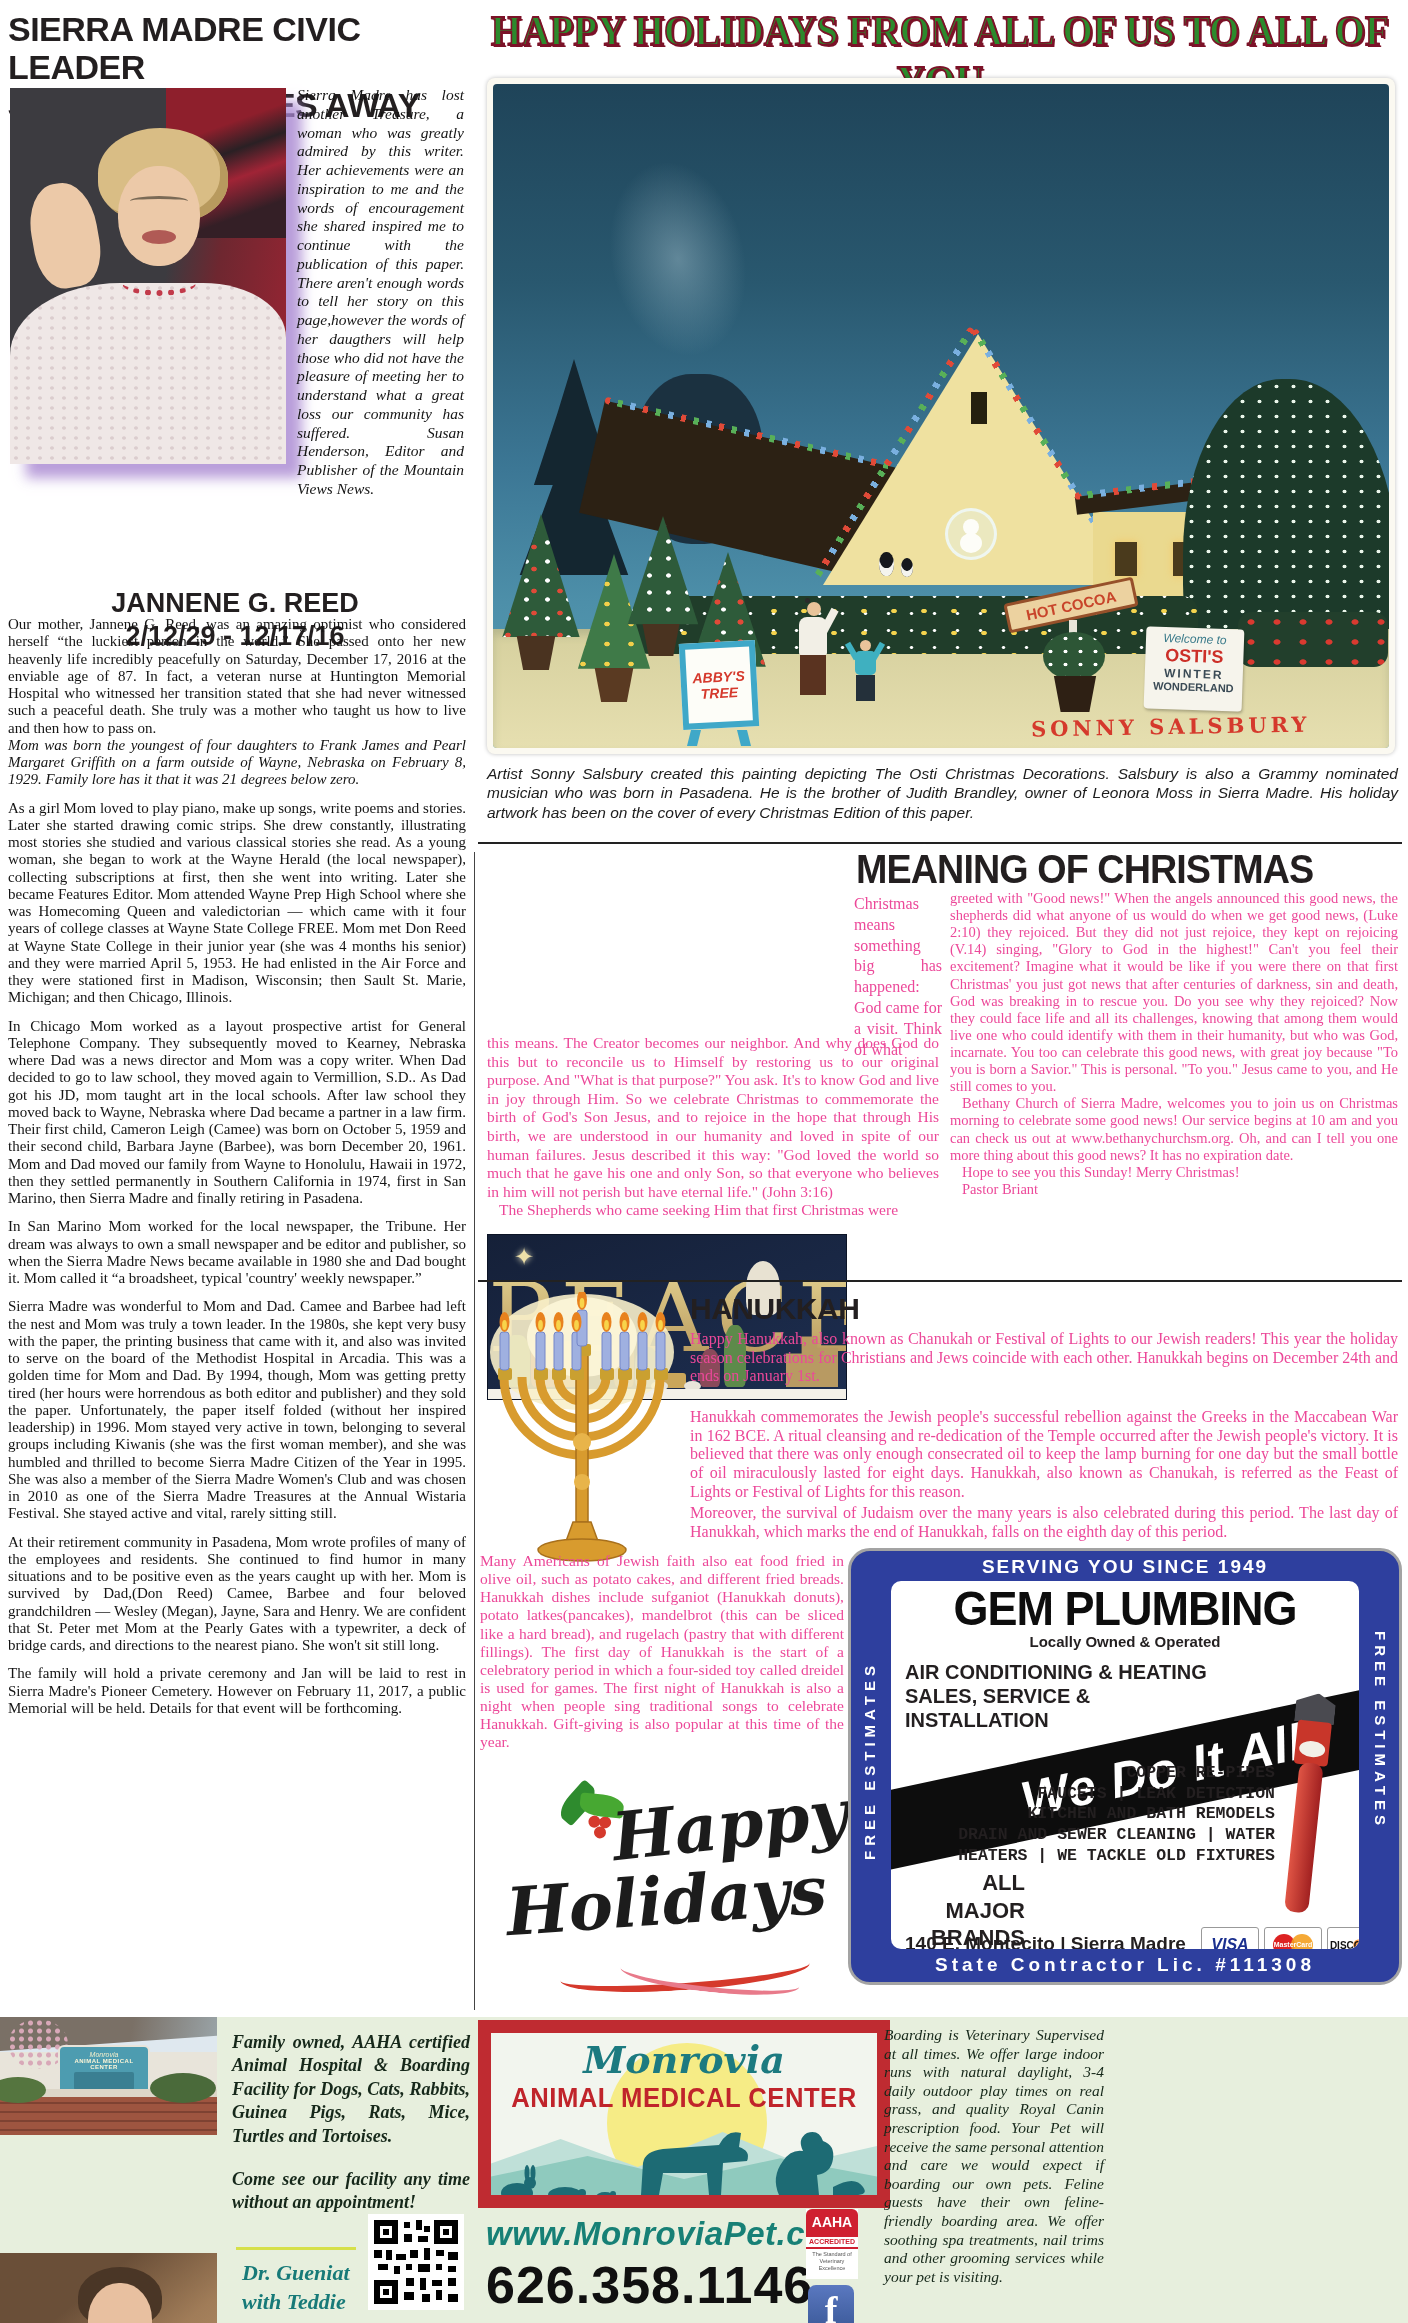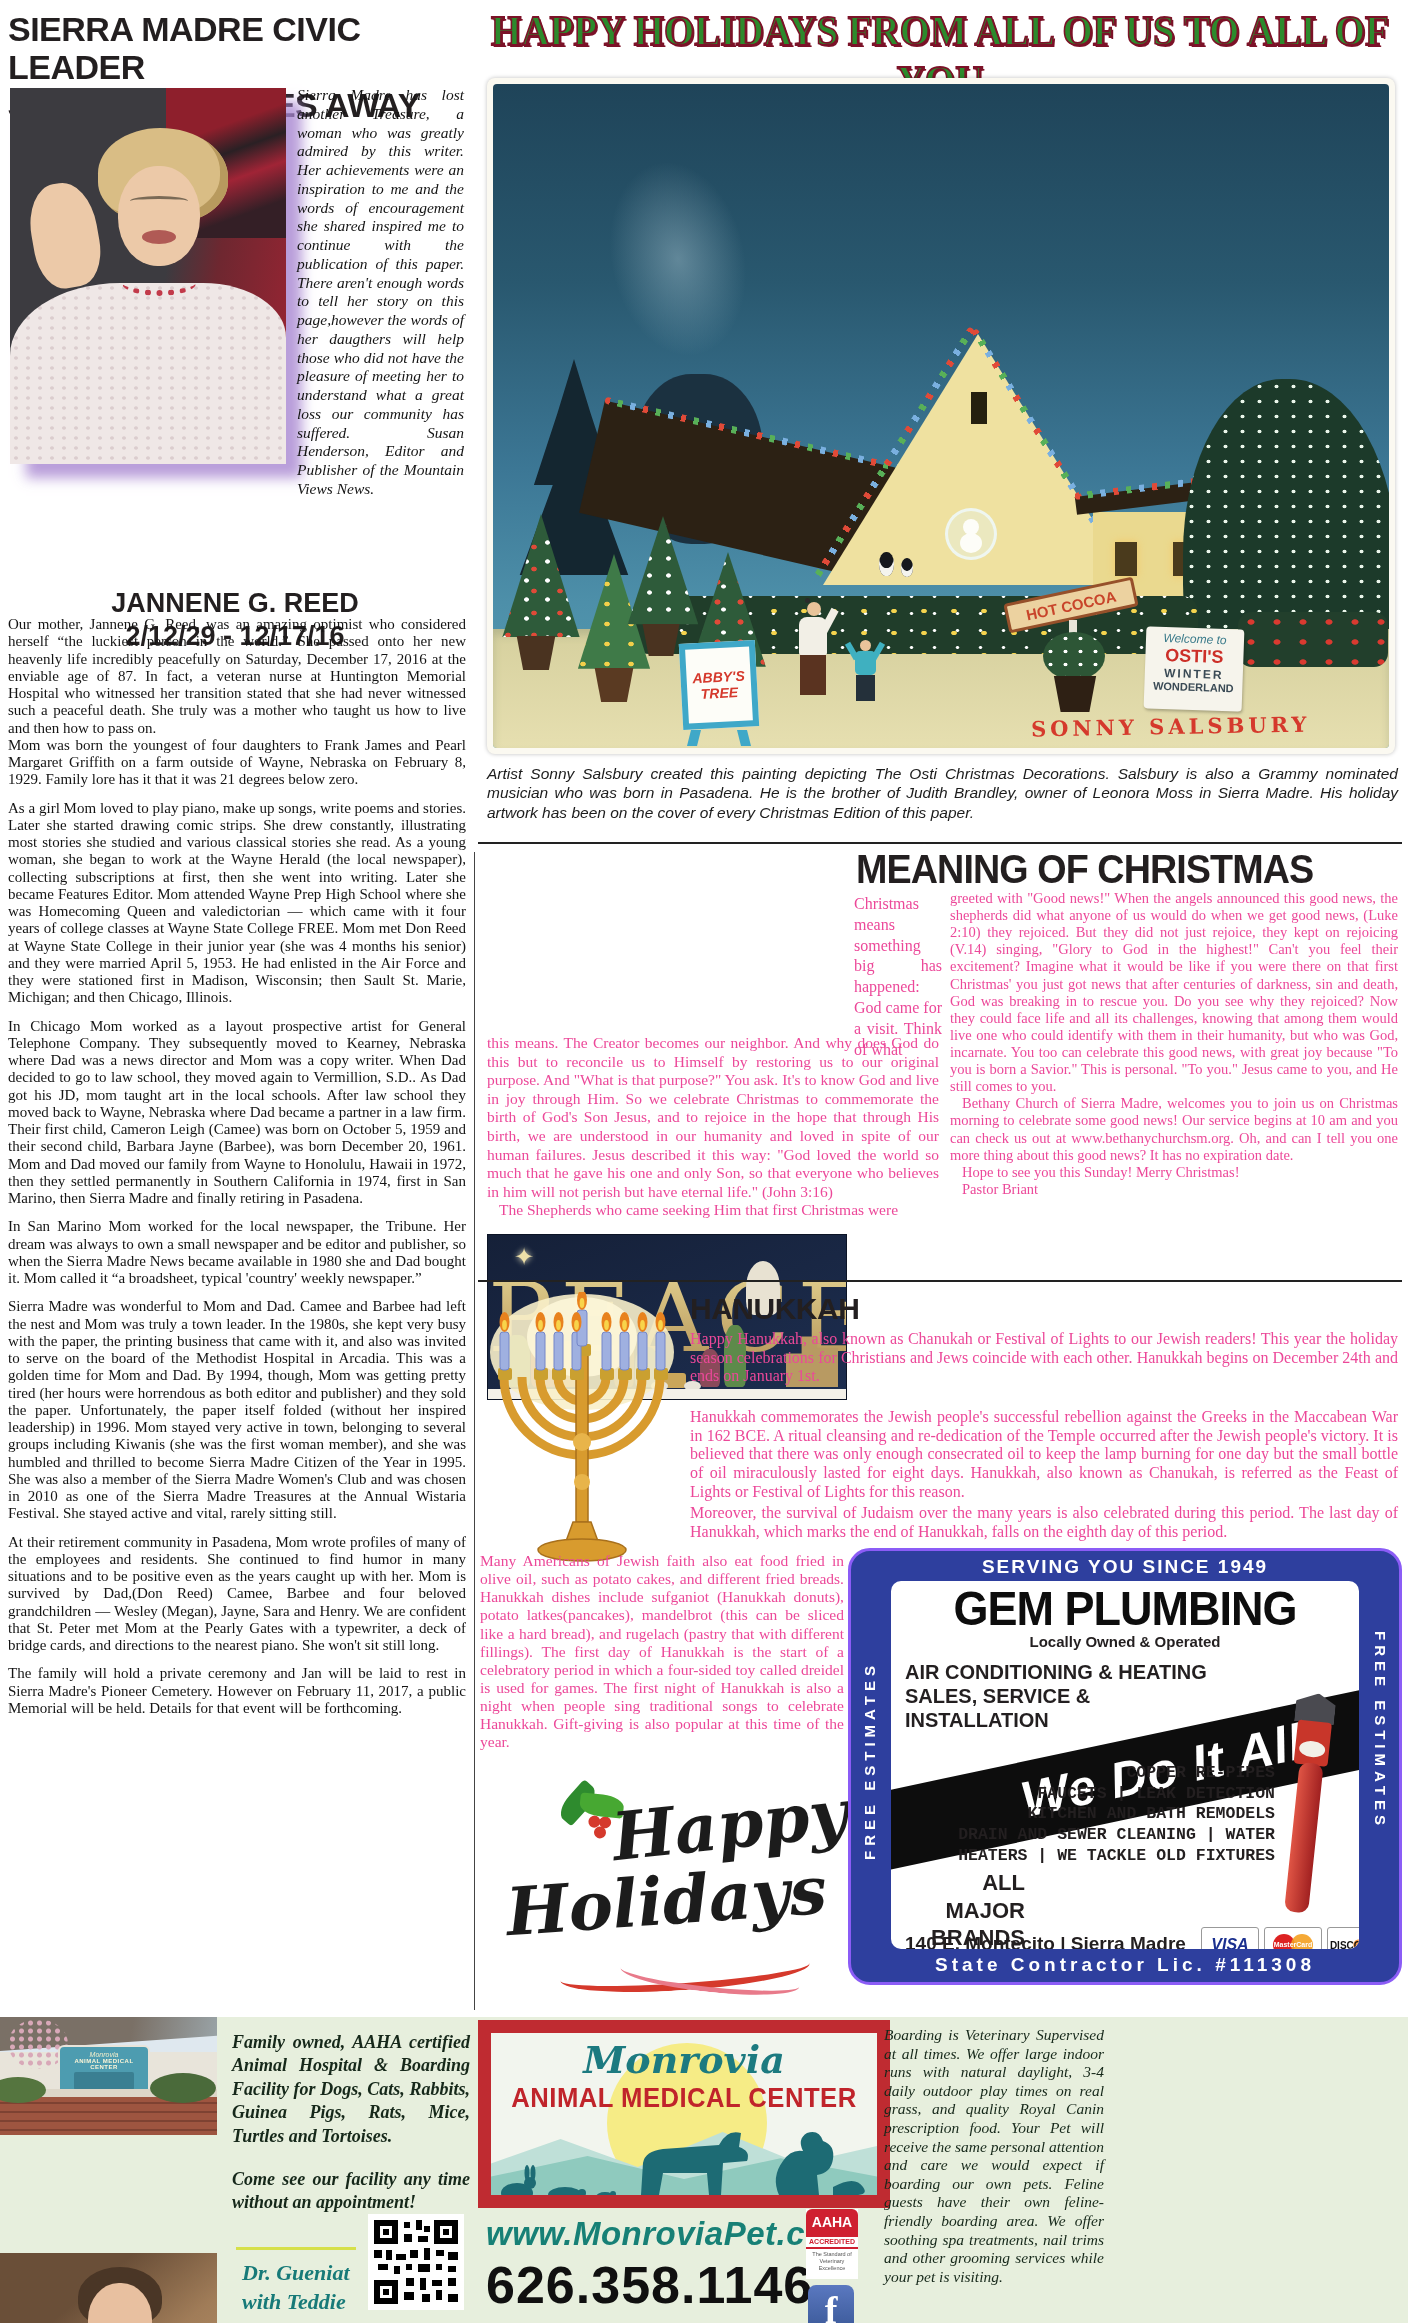--- a/index.html
+++ b/index.html
@@ -8,21 +8,21 @@
           font-family:"Liberation Sans", sans-serif; color:#231f20; }
   .abs { position:absolute; }
   .serif { font-family:"Liberation Serif", serif; text-align:justify; }
 
   
   .headline { font-weight:bold; font-size:34px; line-height:1.12; letter-spacing:-0.5px; color:#231f20; }
   .intro { font-size:15.5px; line-height:1.21; font-style:italic; color:#141414; }
   .obit-head { font-weight:bold; font-size:27px; text-align:center; width:470px;margin-top:44px; }
   .obit { font-size:15px; line-height:1.15; color:#141414; }
   .obit p { margin-bottom:11px; }
-  .obit p.nogap { margin-top:-11px; }
+  .obit p.nogap { margin-top:-11px;font-style:italic; }
 
   
   .holiday-banner { width:924px; text-align:center; font-family:"Liberation Serif", serif;
     font-weight:bold; font-size:39px; color:#2c8a2c; letter-spacing:0px;
     -webkit-text-stroke:1.6px #7c1228; text-shadow:2px 2px 0 #7c1228; transform:scaleY(1.1); }
 
   
   .painting { width:908px; height:676px; background:#fbf9f1; border-radius:8px;
               box-shadow:0 0 4px rgba(0,0,0,.25); padding:6px; }
   .canvas { position:relative; width:100%; height:100%; overflow:hidden; border-radius:4px;
@@ -36,21 +36,21 @@
   
   .meaning-title { font-weight:bold; font-size:41px; letter-spacing:-1px; transform:scaleX(.92); transform-origin:left; }
   .peace-box { width:360px; height:166px; background:linear-gradient(160deg,#152038,#1d2e50);
                border:1px solid #0c1426; position:relative; overflow:hidden; }
   .peace-word { position:absolute; left:0; right:0; top:8px; text-align:center;
     font-family:"DejaVu Serif", serif; font-size:96px; line-height:150px; letter-spacing:8px;
     background:linear-gradient(#eedf9d,#a8854a); -webkit-background-clip:text; background-clip:text; color:transparent; }
   .colbody { font-family:"Liberation Serif", serif; text-align:justify; color:#ec4899; }
 
   
-  .gem { width:554px; height:437px; background:#2e3f9e; border-radius:22px; border:3px solid #8b5cf6; }
+  .gem { width:554px; height:437px; background:#2e3f9e; border-radius:22px; border:3px solid #a3a3a3; }
   .gem-white { position:absolute; left:40px; right:40px; top:30px; bottom:33px; background:#fff;
                border-radius:10px; overflow:hidden; }
   .vtext { writing-mode:vertical-rl; text-orientation:mixed; font-weight:bold; color:#fff;
            letter-spacing:5px; font-size:15px; }
   .gem-list { font-weight:bold; font-size:16.5px; text-align:right; line-height:1.25; }
 
   
   .petad { width:1408px; height:310px; background:#e7efdd; border-top:4px solid #fff; }
   .pet-left { font-family:"Liberation Serif", serif; font-style:italic; font-weight:bold;
               font-size:18px; line-height:1.3; color:#16281a; text-align:justify; }

